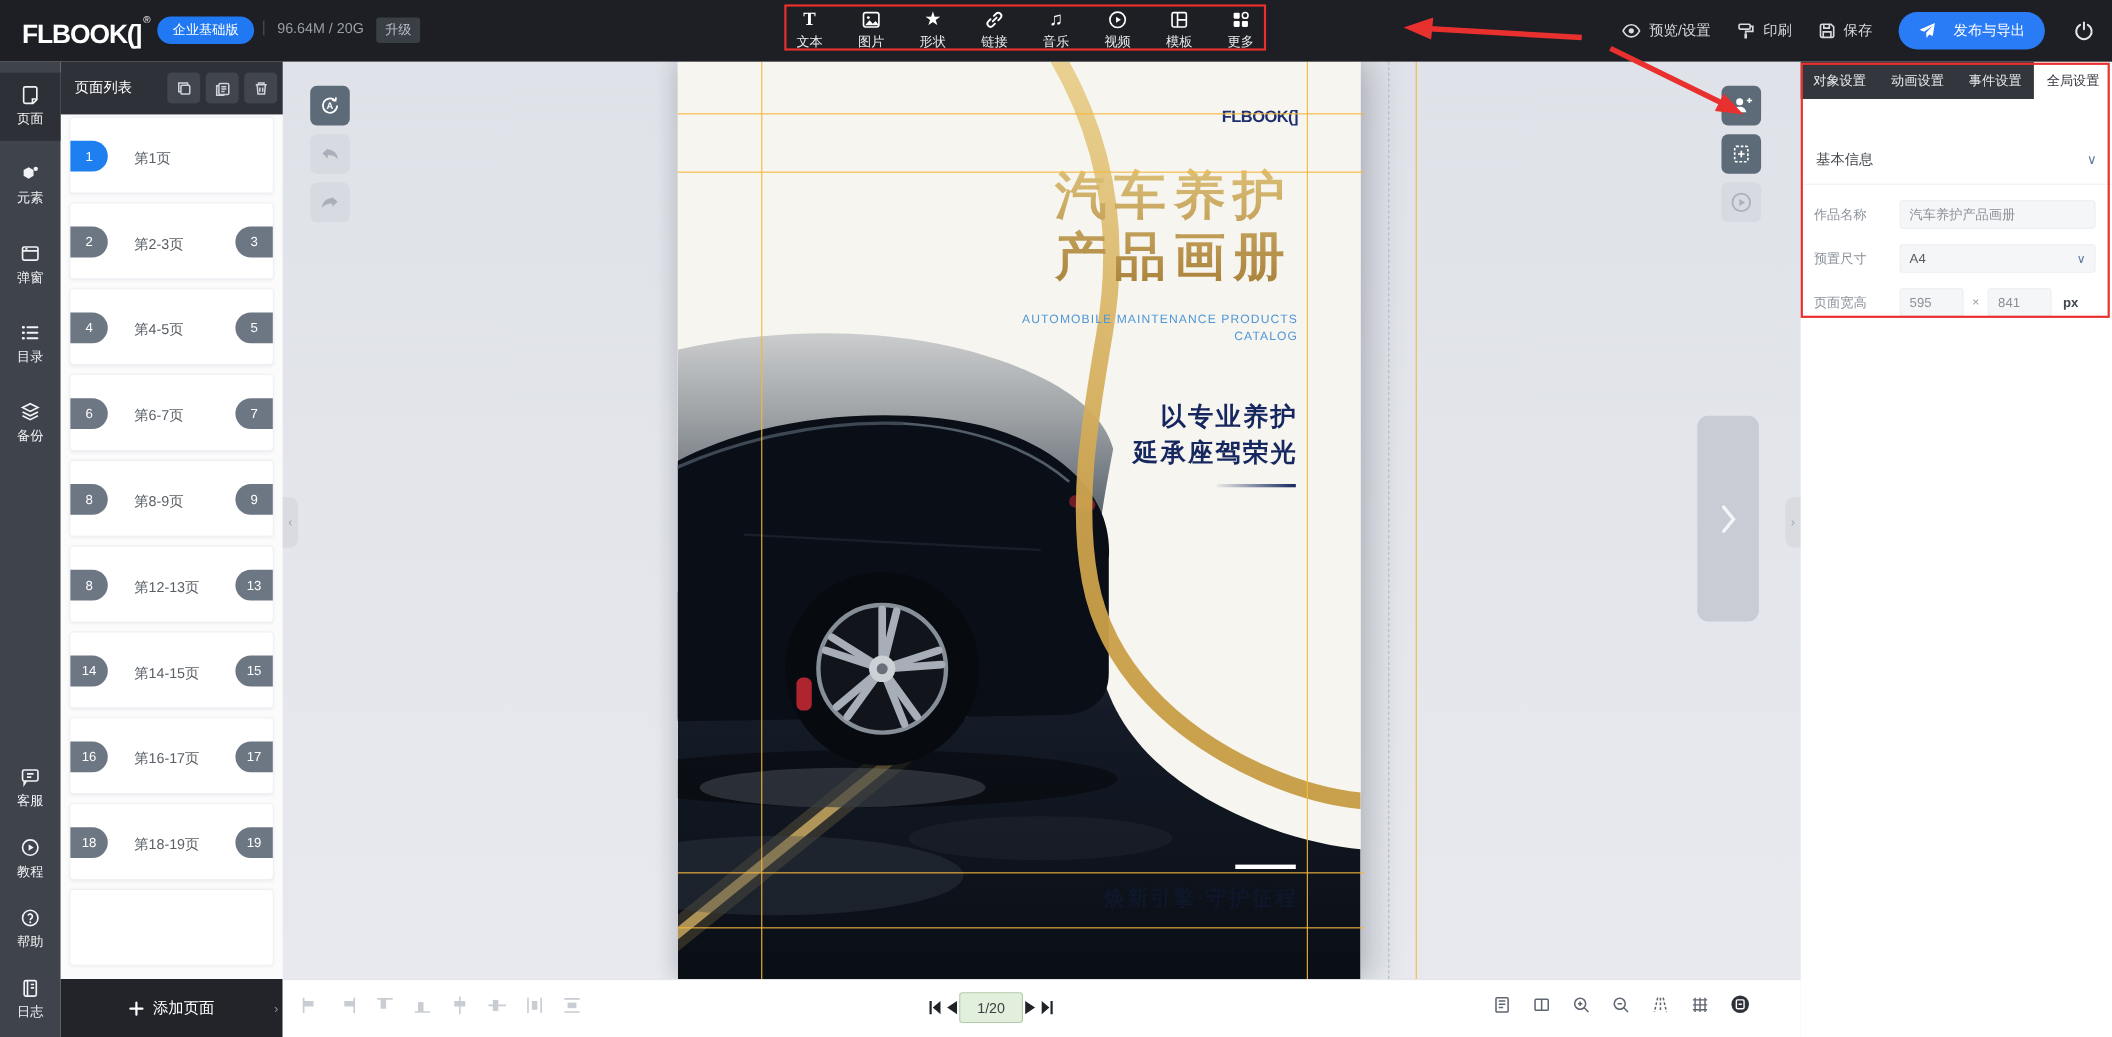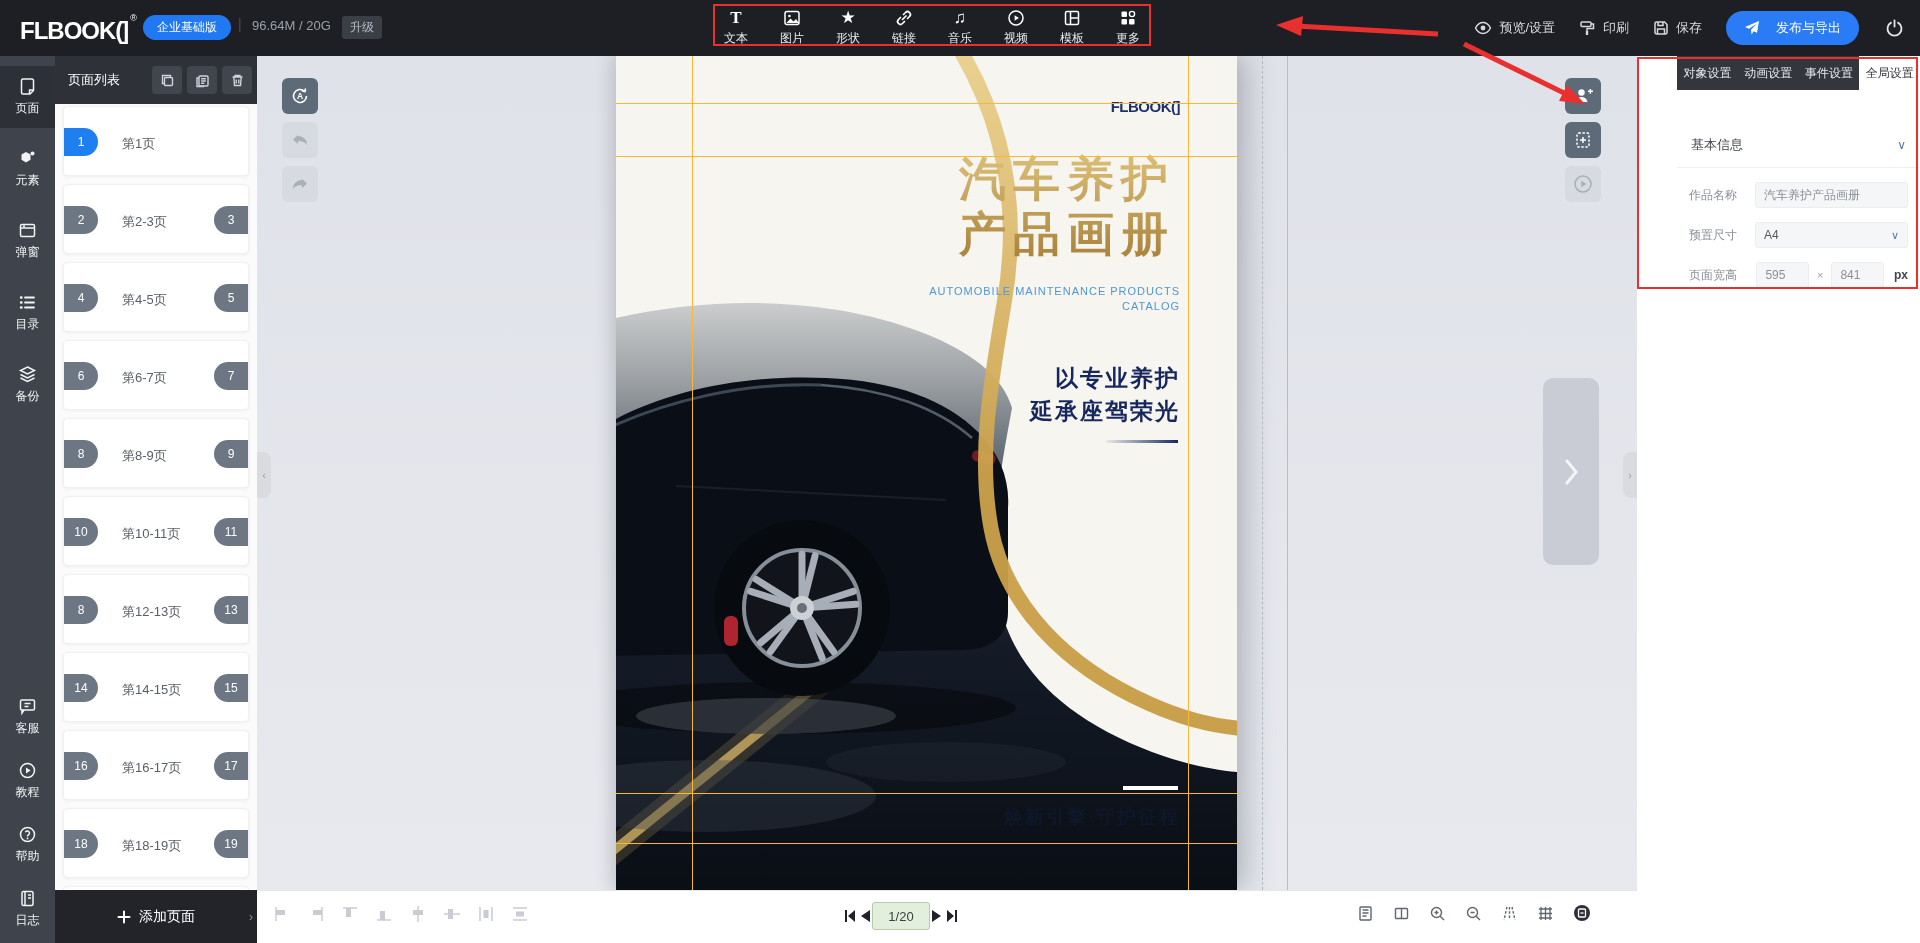--- a/index.html
+++ b/index.html
@@ -66,21 +66,21 @@
   
   #cover-logo { position:absolute; top:42px; right:57px; color:#1c2f6e; font-size:15px; font-weight:900; letter-spacing:-0.5px; }
   #cover-title { position:absolute; top:96px; right:50px; width:240px; text-align:center; font-family:"Liberation Serif","DejaVu Serif",serif; font-weight:700; font-size:47px; line-height:1.18; letter-spacing:7px; background:linear-gradient(180deg,#dcc078,#a8803a); -webkit-background-clip:text; background-clip:text; color:transparent; }
   #cover-sub { position:absolute; top:228px; right:57px; text-align:right; color:#4f97d7; font-size:11px; letter-spacing:1px; line-height:1.4; }
   #cover-slogan { position:absolute; top:306px; right:57px; text-align:right; color:#16275f; font-family:"Liberation Serif","DejaVu Serif",serif; font-weight:700; font-size:23px; line-height:1.45; letter-spacing:2px; }
   #cover-sline { position:absolute; top:384px; right:59px; width:72px; height:3px; background:linear-gradient(90deg,rgba(22,39,95,.05),#16275f); }
   #cover-wline { position:absolute; top:730px; right:59px; width:55px; height:4px; background:#fff; }
   #cover-tagline { position:absolute; top:748px; right:57px; color:#0f172a; font-family:"Liberation Serif","DejaVu Serif",serif; font-weight:700; font-size:19px; letter-spacing:2px; }
 
   
-  #rpanel { left:1637px; top:56px; width:283px; height:887px; background:#fff; z-index:6;padding-left:40px; }
+  #rpanel { left:1637px; top:56px; width:283px; height:887px; background:#fff; z-index:6; }
   #rtabs { display:flex; height:34px; background:#33363c; }
   .rtab { flex:1; display:flex; align-items:center; justify-content:center; color:#e8eaed; font-size:12px; cursor:pointer; }
   .rtab.active { background:#fff; color:#33363c; }
   #rsection { display:flex; align-items:center; height:46px; padding:0 14px; border-bottom:1px solid #eef0f3;margin-top:32px; }
   #rsection .lbl { flex:1; color:#42474d; font-size:13px; }
   #rsection .chev { color:#5a78a0; font-size:12px; }
   .rrow { display:flex; align-items:center; margin:14px 12px 0 12px; }
   .rlabel { width:78px; color:#8a9099; font-size:12px; }
   .rinput { height:26px; background:#f5f6f8; border:1px solid #ecedf1; border-radius:3px; color:#8b9097; font-size:12px; display:flex; align-items:center; padding:0 8px; }
   #name-input { width:178px; }
@@ -473,25 +473,20 @@
       <span class="pl-label">第6-7页</span>
       <span class="pl-badge pl-right">7</span>
     </div>
 
     <div class="pl-card">
       <span class="pl-badge pl-left">8</span>
       <span class="pl-label">第8-9页</span>
       <span class="pl-badge pl-right">9</span>
     </div>
 
-    <div class="pl-card">
-      <span class="pl-badge pl-left">10</span>
-      <span class="pl-label">第10-11页</span>
-      <span class="pl-badge pl-right">11</span>
-    </div>
 
     <div class="pl-card">
       <span class="pl-badge pl-left">8</span>
       <span class="pl-label">第12-13页</span>
       <span class="pl-badge pl-right">13</span>
     </div>
 
     <div class="pl-card">
       <span class="pl-badge pl-left">14</span>
       <span class="pl-label">第14-15页</span>

